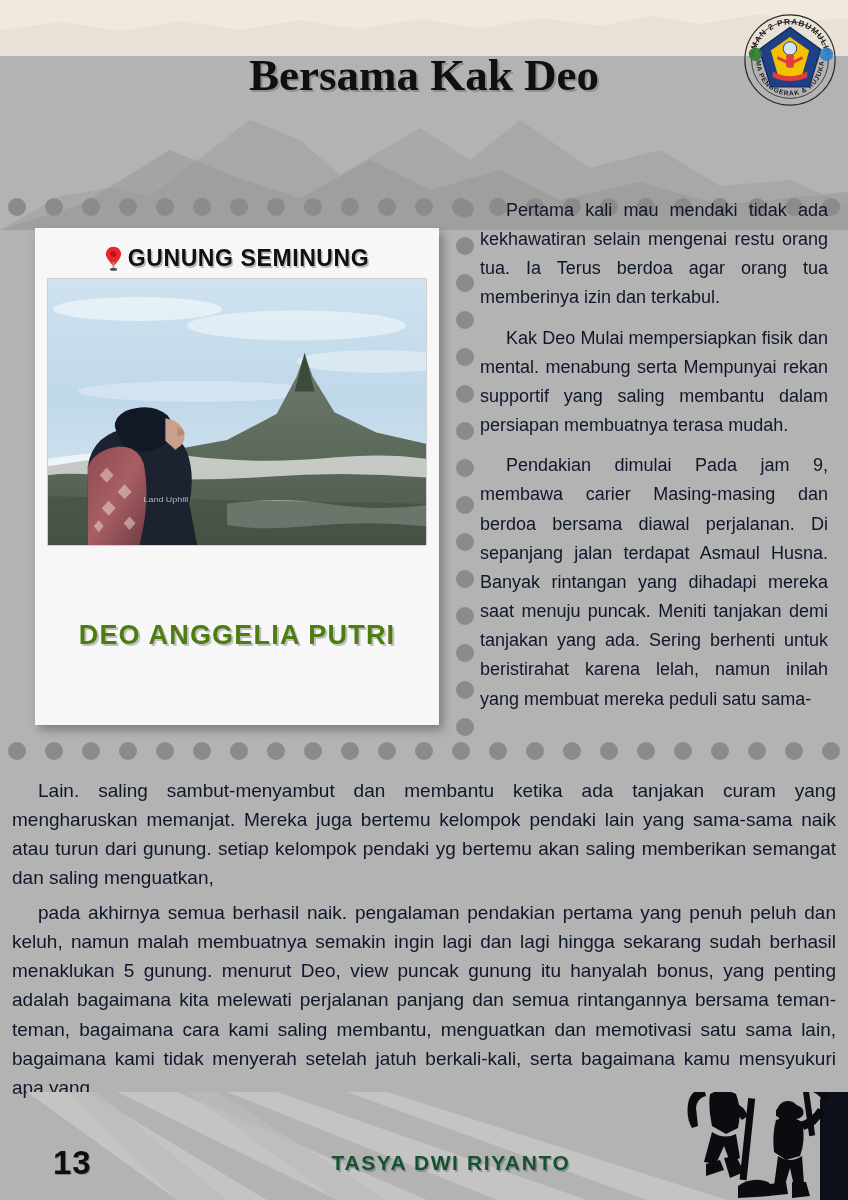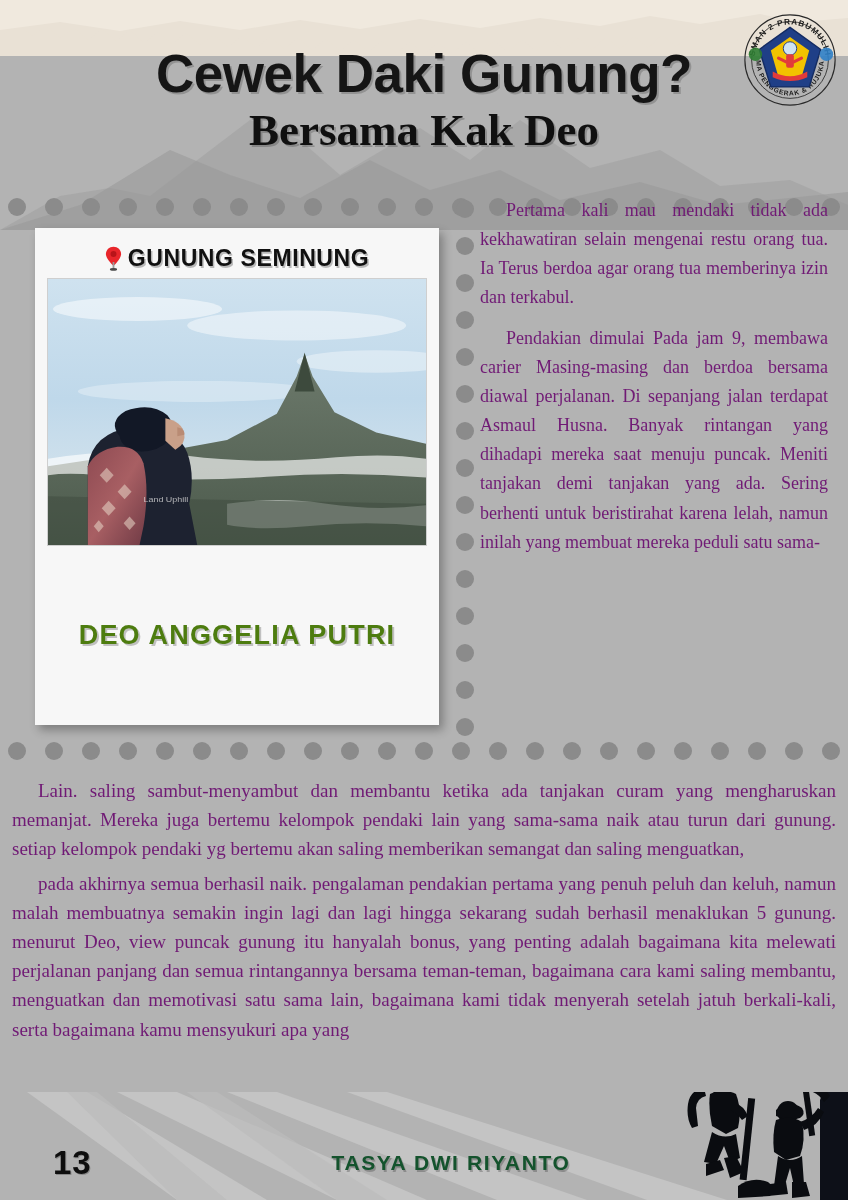--- a/index.html
+++ b/index.html
@@ -160,24 +160,24 @@
     width: 348px;
     z-index: 7;
   }
   .body-wide {
     position: absolute;
     top: 776px; left: 12px;
     width: 824px;
     z-index: 7;
   }
   p.para {
-    font-family: Liberation Serif, serif;
+    font-family: Liberation Sans, sans-serif;
     font-size: 18.5px;
     line-height: 1.58;
-    color: #701a75;
+    color: #0f172a;
     text-align: justify;
     text-indent: 26px;
     margin-bottom: 11px;
   }
   .col-right p.para { font-size: 18px; line-height: 1.62; }
   .body-wide p.para { font-size: 19px; line-height: 1.53; margin-bottom: 6px; }
   .no-indent { text-indent: 0; }
 
   
   .footer {
@@ -252,21 +252,20 @@
     <polygon points="50,26 70,40 62,68 38,68 30,40" fill="#f2c200"></polygon>
     <circle cx="50" cy="38" r="7" fill="#cfe3f2" stroke="#1f3f87" stroke-width="1"></circle>
     <rect x="46" y="44" width="8" height="14" rx="2" fill="#e23b3b"></rect>
     <path d="M38 48 L46 52 M62 48 L54 52" stroke="#e23b3b" stroke-width="3.2" stroke-linecap="round"></path>
     <path d="M32 62 Q50 72 68 62 L68 68 Q50 76 32 68 Z" fill="#e23b3b"></path>
     <circle cx="14" cy="44" r="7" fill="#2e7d32" opacity="0.9"></circle>
     <circle cx="88" cy="44" r="7" fill="#2f80c7" opacity="0.9"></circle>
   </svg>
 
   <div class="header">
-    <div class="title-main">Cewek Daki Gunung?</div>
     <div class="title-sub">Bersama Kak Deo</div>
   </div>
 
   <div class="dots-row" id="dots-top">
       <span class="dot"></span>
       <span class="dot"></span>
       <span class="dot"></span>
       <span class="dot"></span>
       <span class="dot"></span>
       <span class="dot"></span>
@@ -386,20 +385,21 @@
           <text x="96" y="298" font-family="'Liberation Sans', sans-serif" font-size="9" fill="#d8d8d8" opacity="0.8">Land Uphill</text>
         </g>
       </svg>
     </div>
 
     <div class="polaroid-caption">DEO ANGGELIA PUTRI</div>
   </div>
 
   <div class="col-right">
       <p class="para">Pertama kali mau mendaki tidak ada kekhawatiran selain mengenai restu orang tua. Ia Terus berdoa agar orang tua memberinya izin dan terkabul.</p>
+      <p class="para">Kak  Deo Mulai mempersiapkan fisik dan mental. menabung serta Mempunyai rekan supportif yang saling membantu dalam persiapan membuatnya terasa mudah.</p>
       <p class="para">Pendakian dimulai Pada jam  9, membawa carier Masing-masing dan berdoa bersama diawal perjalanan. Di sepanjang jalan terdapat Asmaul Husna. Banyak rintangan yang dihadapi mereka saat menuju puncak. Meniti tanjakan demi tanjakan yang ada. Sering berhenti untuk beristirahat karena lelah, namun inilah yang membuat mereka peduli satu sama-</p>
     </div>
 
   <div class="body-wide">
       <p class="para no-indent">Lain. saling sambut-menyambut dan membantu ketika ada tanjakan curam yang mengharuskan memanjat. Mereka juga bertemu kelompok pendaki lain yang sama-sama naik atau turun dari gunung. setiap kelompok pendaki yg bertemu akan saling memberikan semangat dan saling menguatkan,</p>
       <p class="para">pada akhirnya semua berhasil naik. pengalaman pendakian pertama yang penuh peluh dan keluh, namun malah membuatnya semakin ingin lagi dan lagi hingga sekarang sudah berhasil menaklukan 5 gunung. menurut Deo, view puncak gunung itu hanyalah bonus, yang penting adalah bagaimana kita melewati perjalanan panjang dan semua rintangannya bersama teman-teman, bagaimana cara kami saling membantu, menguatkan dan memotivasi satu sama lain, bagaimana kami tidak menyerah setelah jatuh berkali-kali, serta bagaimana kamu mensyukuri apa yang</p>
     </div>
 
   <div class="footer">
     <svg class="footer-rays" viewBox="0 0 848 108" preserveAspectRatio="none">

